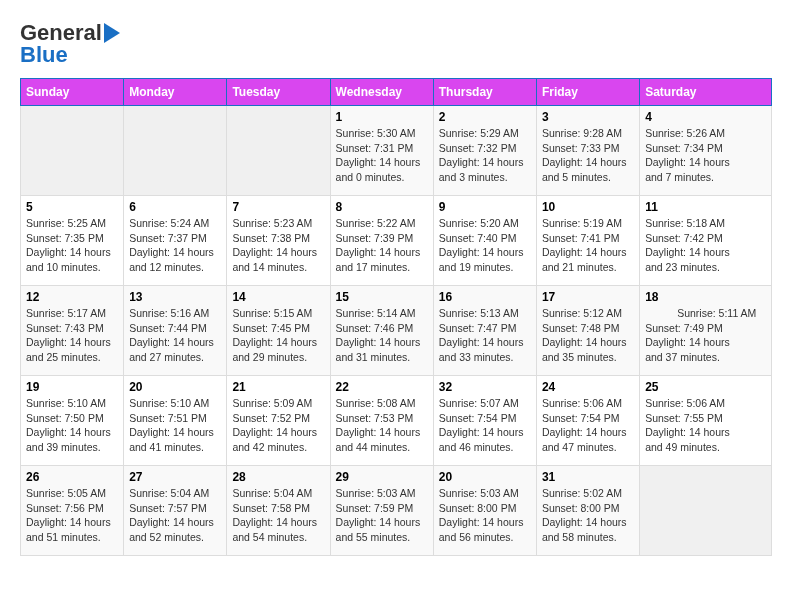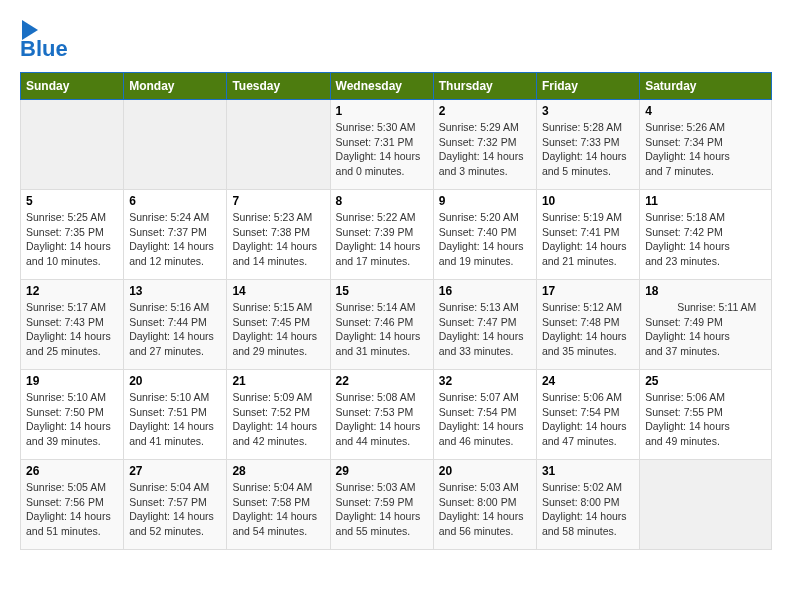--- a/index.html
+++ b/index.html
@@ -46,21 +46,21 @@
       font-size: 18px;
       font-weight: normal;
       color: #555;
     }
     table {
       width: 100%;
       border-collapse: collapse;
       font-size: 11px;
     }
     thead tr {
-      background-color: #4d7c0f;
+      background-color: #d946ef;
       color: white;
     }
     thead th {
       padding: 6px 5px;
       text-align: left;
       font-size: 12px;
       font-weight: bold;
       border: 1px solid #1a6fc4;
     }
     tbody tr {
@@ -93,20 +93,21 @@
     .empty-cell {
       background-color: #f0f0f0 !important;
     }
   </style>
 </head>
 <body>
 
 <div class="header-area">
   <div class="logo">
     <div class="logo-row">
+      <span style="font-size:22px;font-weight:bold;color:#333;">General</span>
       <span class="logo-arrow"></span>
     </div>
     <span style="font-size:22px;font-weight:bold;color:#1a6fc4;display:block;margin-top:-4px;">Blue</span>
   </div>
   <div class="title-area">
     <h1></h1>
     <h2></h2>
   </div>
 </div>
 
@@ -128,21 +129,21 @@
         <td class="empty-cell"></td>
         <td class="empty-cell"></td>
         <td><span class="day-num">1</span><span class="day-info" style="white-space: pre-line;">Sunrise: 5:30 AM
 Sunset: 7:31 PM
 Daylight: 14 hours
 and 0 minutes.</span></td>
         <td><span class="day-num">2</span><span class="day-info" style="white-space: pre-line;">Sunrise: 5:29 AM
 Sunset: 7:32 PM
 Daylight: 14 hours
 and 3 minutes.</span></td>
-        <td><span class="day-num">3</span><span class="day-info" style="white-space: pre-line;">Sunrise: 5:28 AM
+        <td><span class="day-num">3</span><span class="day-info" style="white-space: pre-line;">Sunrise: 9:28 AM
 Sunset: 7:33 PM
 Daylight: 14 hours
 and 5 minutes.</span></td>
         <td><span class="day-num">4</span><span class="day-info" style="white-space: pre-line;">Sunrise: 5:26 AM
 Sunset: 7:34 PM
 Daylight: 14 hours
 and 7 minutes.</span></td>
       </tr>
       <tr>
         <td><span class="day-num">5</span><span class="day-info" style="white-space: pre-line;">Sunrise: 5:25 AM

